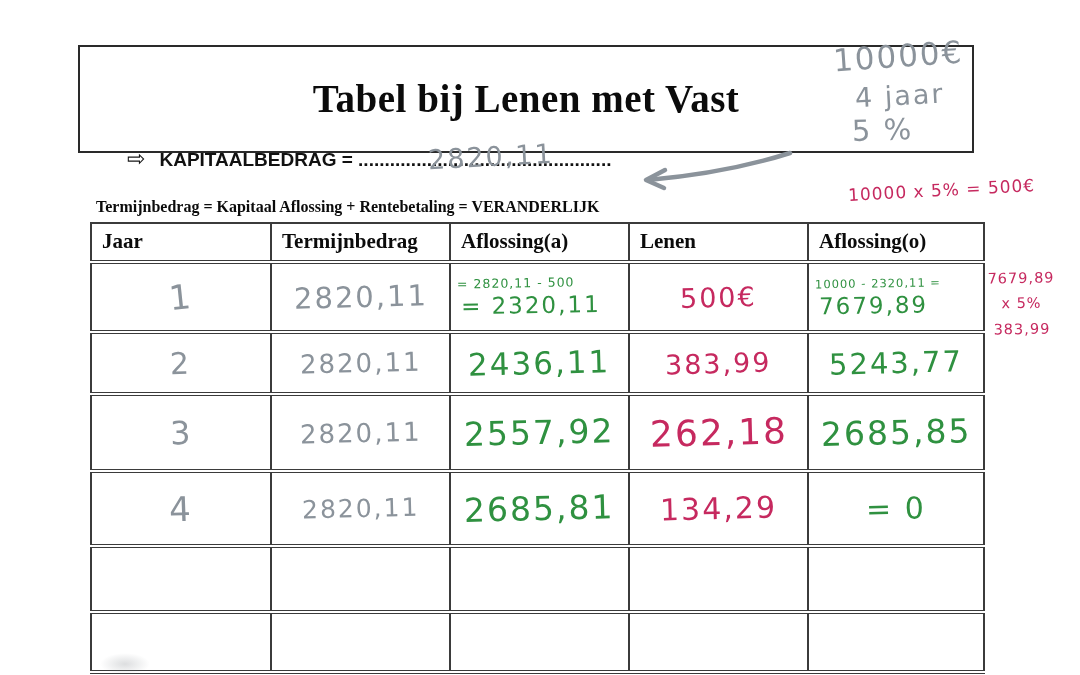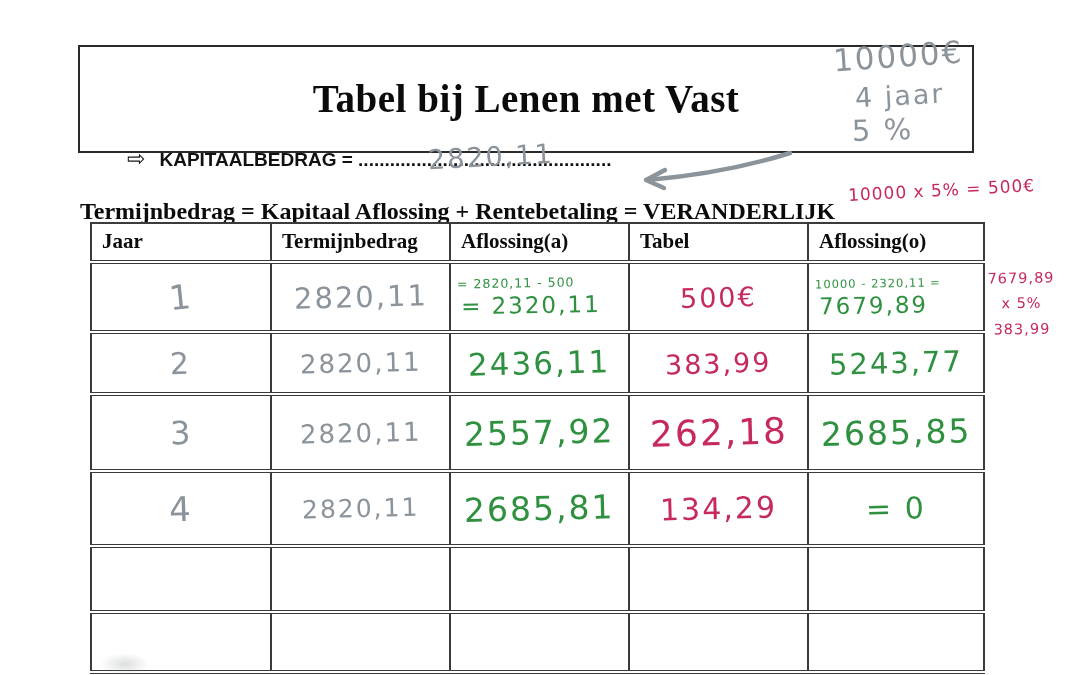--- a/index.html
+++ b/index.html
@@ -17,22 +17,22 @@
     font-family:"Liberation Serif",serif;font-weight:bold;color:#0b0b0b;
     font-size:39px;line-height:1.28;letter-spacing:.5px;white-space:nowrap;
   }
   .kapitaal-line{
     position:absolute;left:127px;top:146px;width:600px;
     font-family:"Liberation Sans",sans-serif;font-weight:bold;font-size:19px;color:#111;
     white-space:nowrap;
   }
   .kapitaal-line .big-arrow{font-size:22px;margin-right:14px;font-weight:normal;}
   .formula-line{
-    position:absolute;left:80px;top:198px;
-    font-family:"Liberation Serif",serif;font-weight:bold;font-size:24px;color:#0b0b0b;
+    position:absolute;left:96px;top:198px;
+    font-family:"Liberation Serif",serif;font-weight:bold;font-size:16px;color:#0b0b0b;
     white-space:nowrap;
   }
   
   table.loan{
     position:absolute;left:90px;top:222px;width:893px;
     border-collapse:collapse;table-layout:fixed;background:#fff;
   }
   table.loan th,table.loan td{
     border-left:2px solid #3b3b3b;border-right:2px solid #3b3b3b;
     border-top:4px double #3b3b3b;border-bottom:4px double #3b3b3b;
@@ -98,21 +98,21 @@
         <col style="width:179px">
         <col style="width:179px">
         <col style="width:179px">
         <col style="width:176px">
     </colgroup>
     <thead>
       <tr>
         <th>Jaar</th>
         <th>Termijnbedrag</th>
         <th>Aflossing(a)</th>
-        <th>Tabel</th>
+        <th>Lenen</th>
         <th>Aflossing(o)</th>
       </tr>
     </thead>
     <tbody>
       <tr style="height:70px">
         <td class="c"><span class="hw gray hw-jaar" style="transform:rotate(-6deg)">1</span></td>
         <td class="c"><span class="hw gray hw-num">2820,11</span></td>
         <td>
           <div class="hw green calc-line">= 2820,11 - 500</div>
           <div class="hw green value-line">= 2320,11</div>

